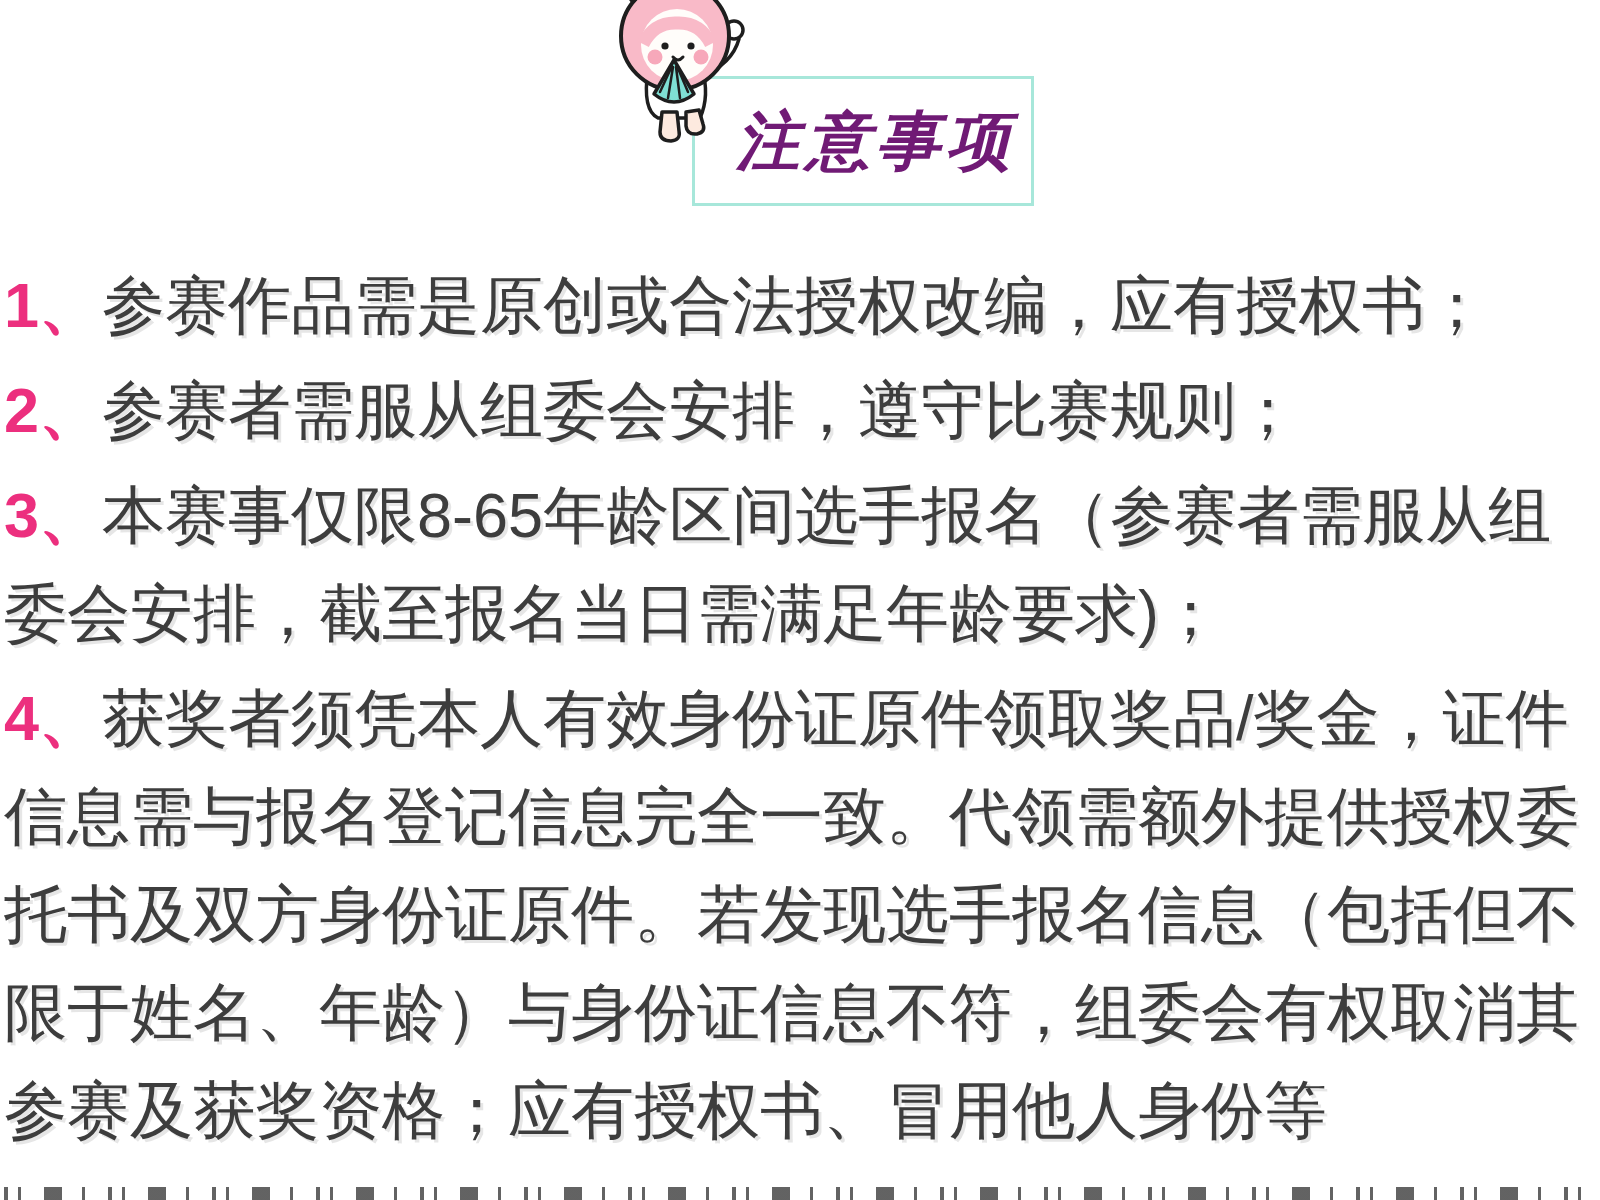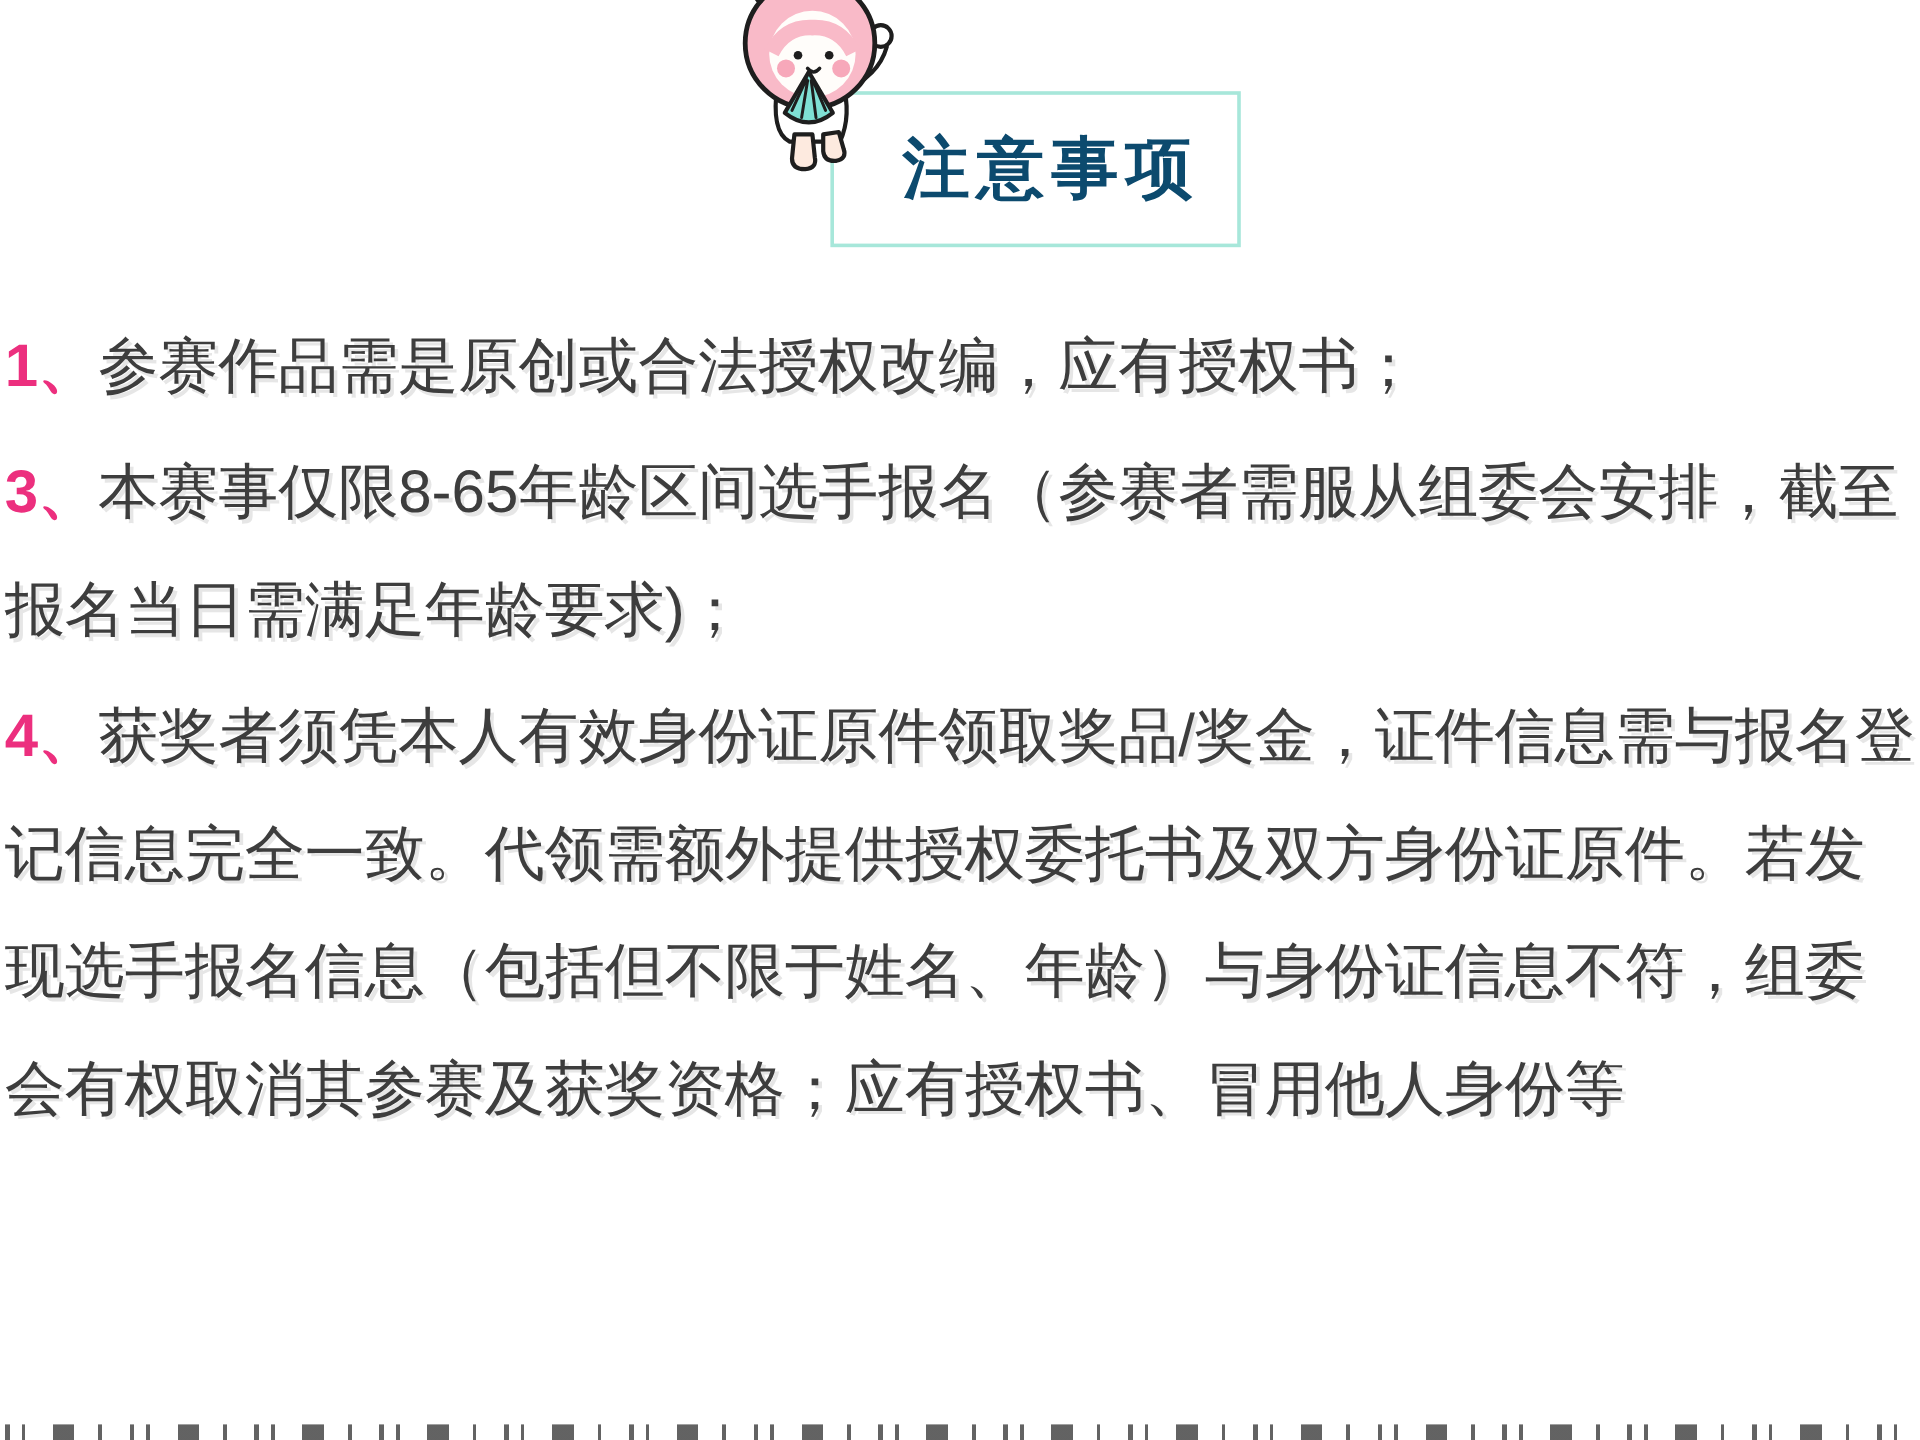--- a/index.html
+++ b/index.html
@@ -17,44 +17,45 @@
   .title-box {
     position: absolute;
     left: 692px; top: 76px;
     width: 336px; height: 124px;
     border: 3px solid #a7e7da;
     background: #ffffff;
     display: flex; align-items: center; justify-content: center;
     z-index: 1;
   }
   .title {
-    color: #0c4a6e;
-    font-size: 56px;
+    color: #701a75;
+    font-size: 64px;
     font-weight: bold;
     letter-spacing: 6px;
     padding-left: 26px; 
     white-space: nowrap;
+    font-style: italic;
   }
   .mascot {
     position: absolute;
     left: 602px; top: -16px;
     width: 156px; height: 170px;
     z-index: 2;
   }
 
   
   .content {
     position: relative;
     margin-top: 44px;
     width: 1592px;
     padding-left: 4px;
   }
   p.item {
     margin: 0 0 7px 0;
-    font-size: 50px;
+    font-size: 63px;
     line-height: 98px;
     color: #3d3d3d;
     text-shadow: 3px 3px 0 rgba(80,80,80,0.14);
     word-break: break-all;
     overflow-wrap: anywhere;
   }
   .num {
     color: #ec2f7e;
     font-weight: bold;
     text-shadow: none;
@@ -114,20 +115,21 @@
     <div class="title-box">
       <span class="title">注意事项</span>
     </div>
 
   </div>
 
   <div class="content">
 
     <p class="item"><span class="num">1、</span><span>参赛作品需是原创或合法授权改编，应有授权书；</span></p>
 
+    <p class="item"><span class="num">2、</span><span>参赛者需服从组委会安排，遵守比赛规则；</span></p>
 
     <p class="item"><span class="num">3、</span><span>本赛事仅限8-65年龄区间选手报名（参赛者需服从组委会安排，截至报名当日需满足年龄要求)；</span></p>
 
     <p class="item"><span class="num">4、</span><span>获奖者须凭本人有效身份证原件领取奖品/奖金，证件信息需与报名登记信息完全一致。代领需额外提供授权委托书及双方身份证原件。若发现选手报名信息（包括但不限于姓名、年龄）与身份证信息不符，组委会有权取消其参赛及获奖资格；应有授权书、冒用他人身份等</span></p>
 
   </div>
 
   <div class="clipped-line"></div>
 
 </div>

